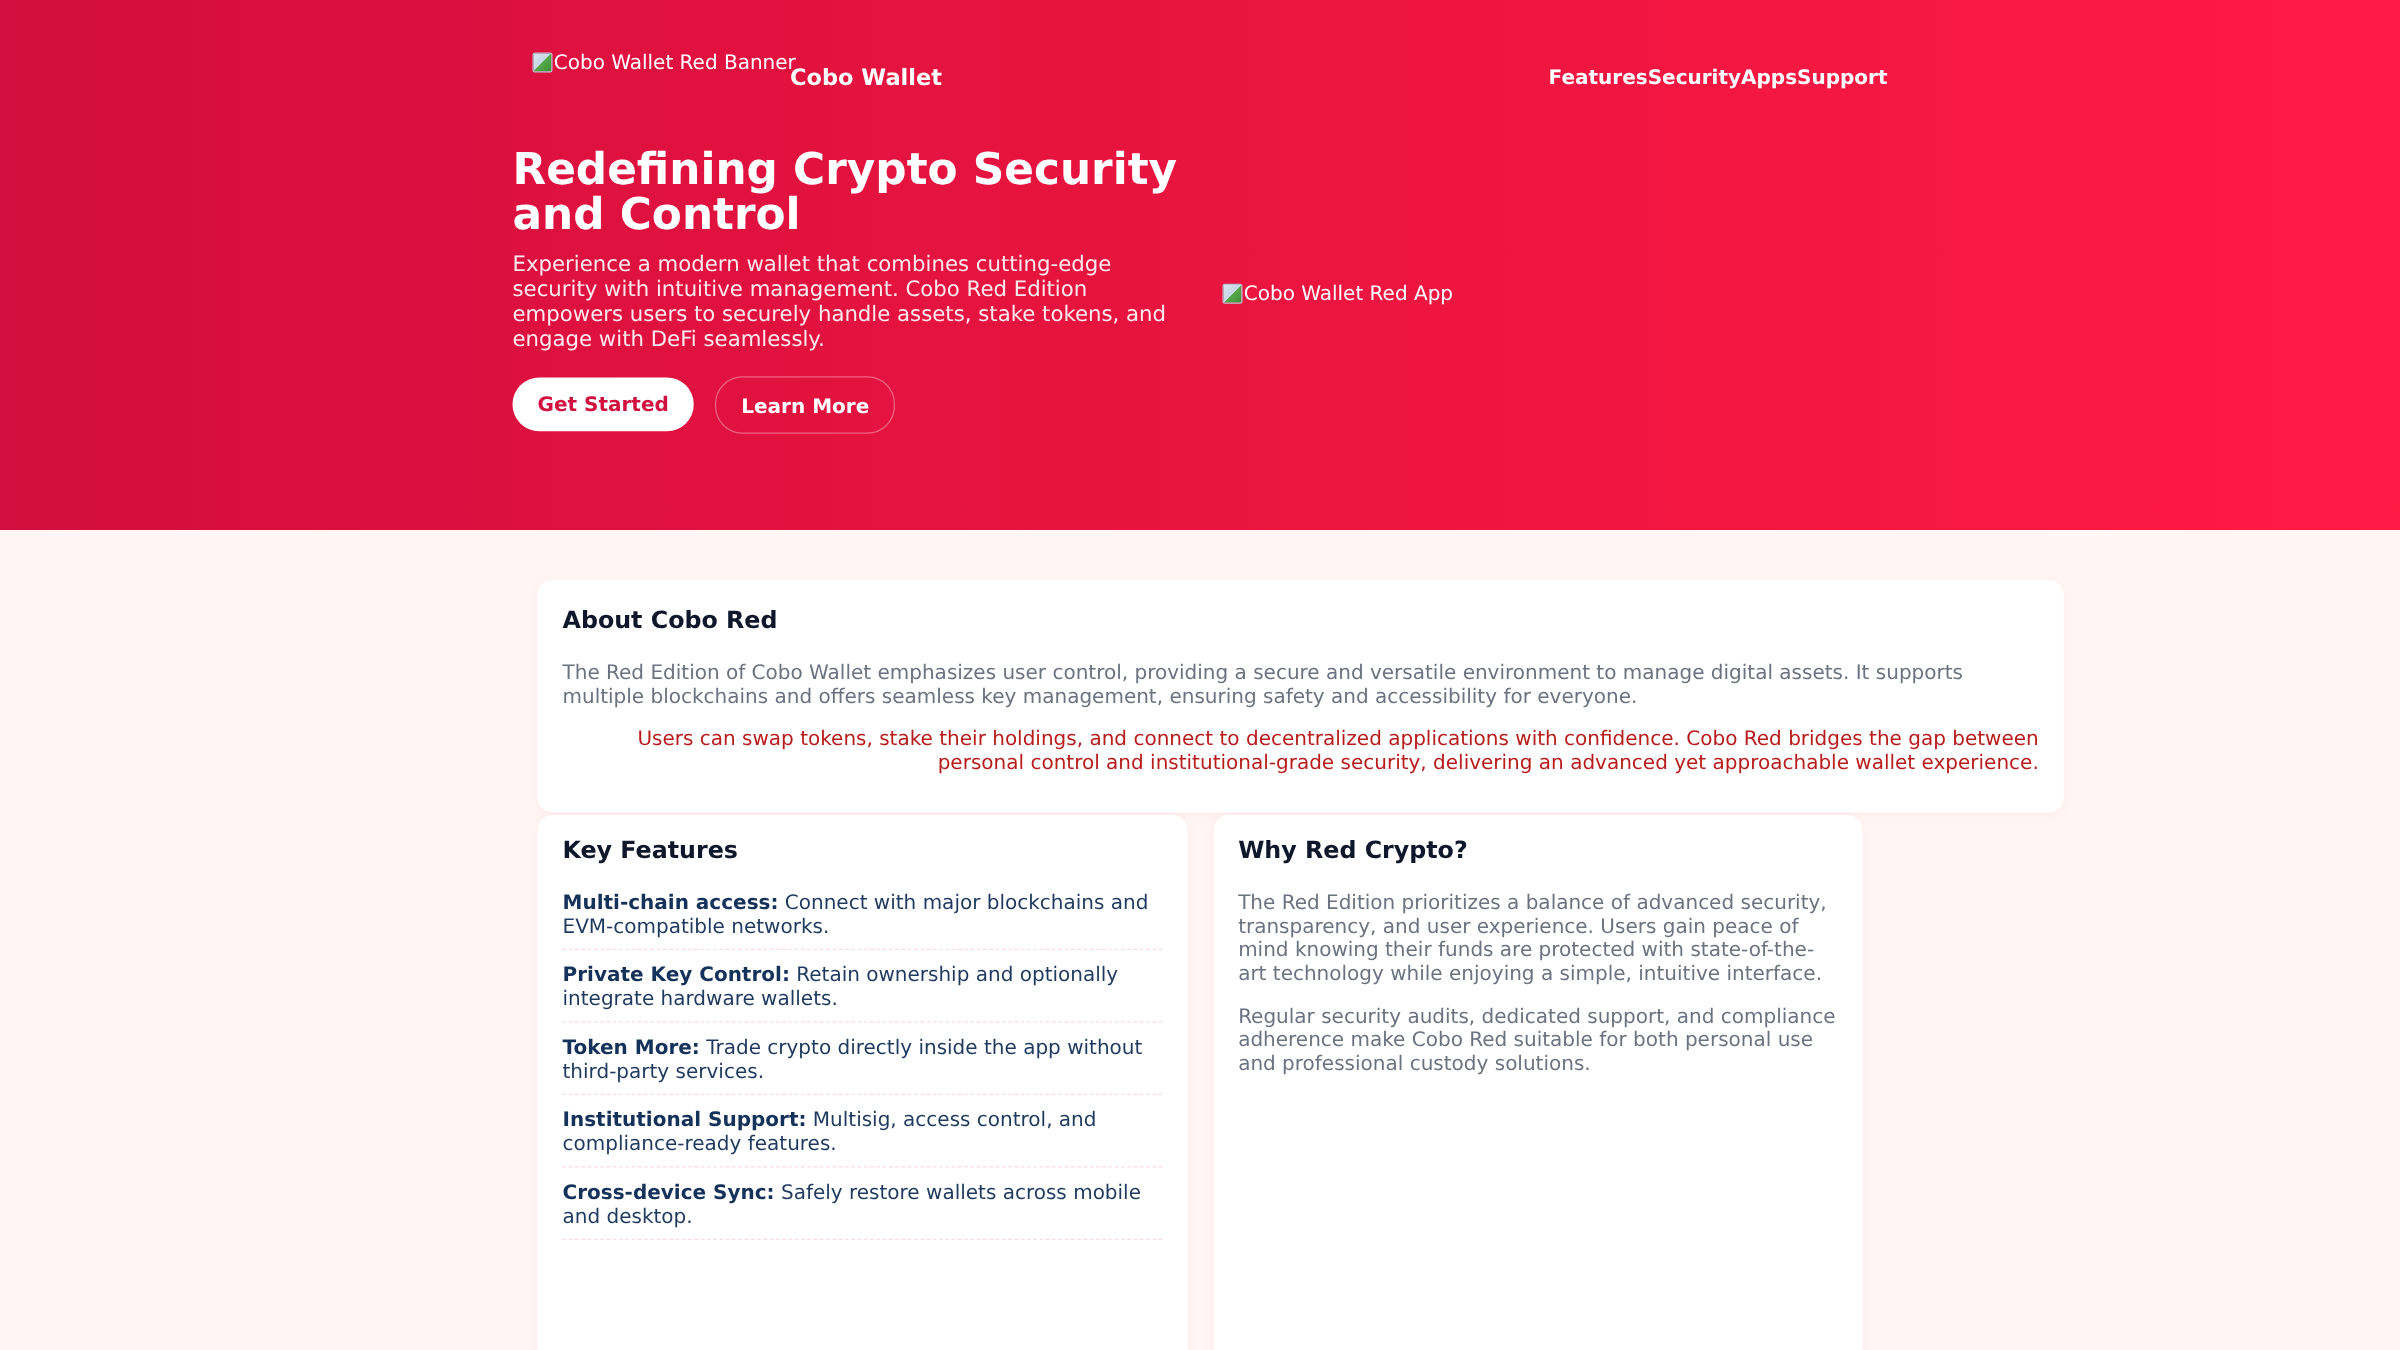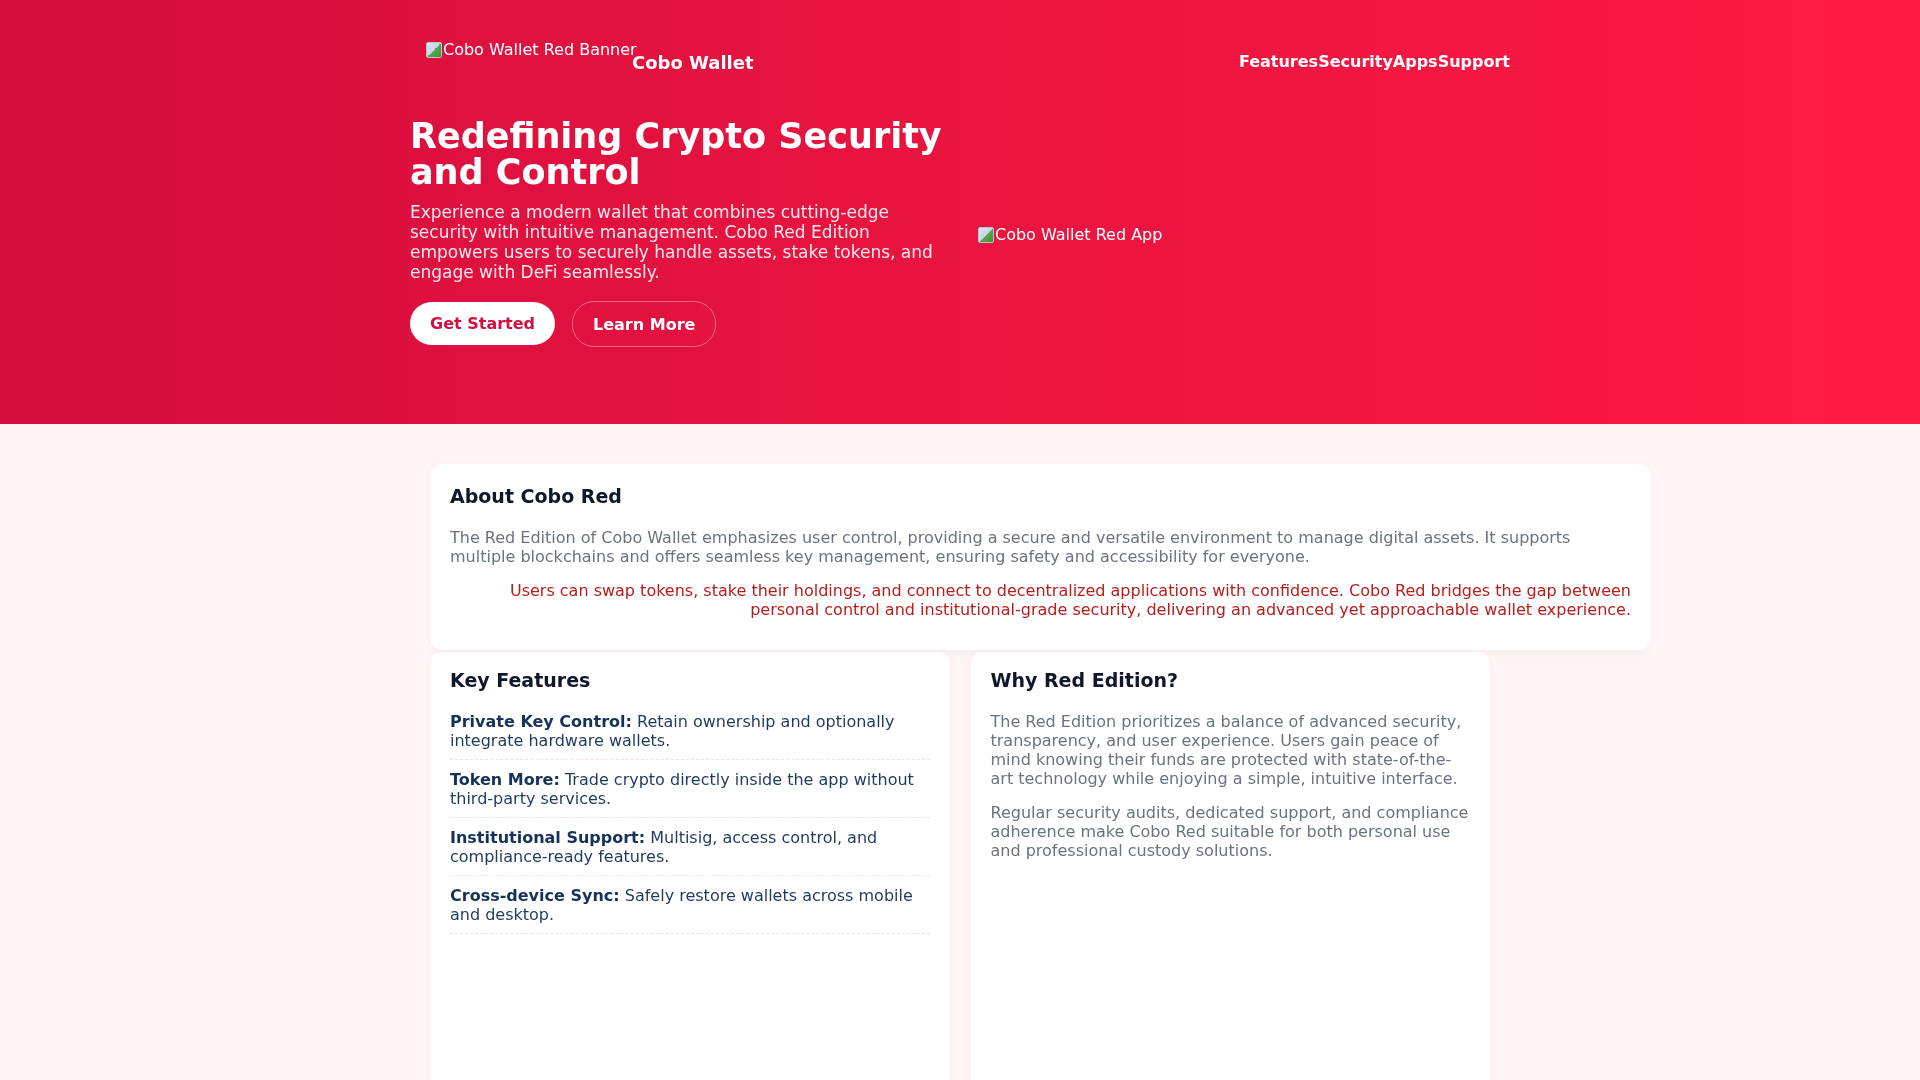--- a/index.html
+++ b/index.html
@@ -175,26 +175,27 @@
   <section class="card about">
     <h2>About Cobo Red</h2>
     <p class="muted">The Red Edition of Cobo Wallet emphasizes user control, providing a secure and versatile environment to manage digital assets. It supports multiple blockchains and offers seamless key management, ensuring safety and accessibility for everyone.</p>
     <p class="dark">Users can swap tokens, stake their holdings, and connect to decentralized applications with confidence. Cobo Red bridges the gap between personal control and institutional-grade security, delivering an advanced yet approachable wallet experience.</p>
   </section>
 
   <div class="row">
     <section class="card">
       <h2>Key Features</h2>
       <ul class="features">
+        <li><b>Multi-chain access:</b><span> Connect with major blockchains and EVM-compatible networks.</span></li>
         <li><b>Private Key Control:</b><span> Retain ownership and optionally integrate hardware wallets.</span></li>
         <li><b>Token More:</b><span> Trade crypto directly inside the app without third-party services.</span></li>
         <li><b>Institutional Support:</b><span> Multisig, access control, and compliance-ready features.</span></li>
         <li><b>Cross-device Sync:</b><span> Safely restore wallets across mobile and desktop.</span></li>
       </ul>
     </section>
 
     <section class="card why">
-      <h2>Why Red Edition?</h2>
+      <h2>Why Red Crypto?</h2>
       <p class="muted">The Red Edition prioritizes a balance of advanced security, transparency, and user experience. Users gain peace of mind knowing their funds are protected with state-of-the-art technology while enjoying a simple, intuitive interface.</p>
       <p class="muted">Regular security audits, dedicated support, and compliance adherence make Cobo Red suitable for both personal use and professional custody solutions.</p>
     </section>
   </div>
 </main>
 
 </body></html>

